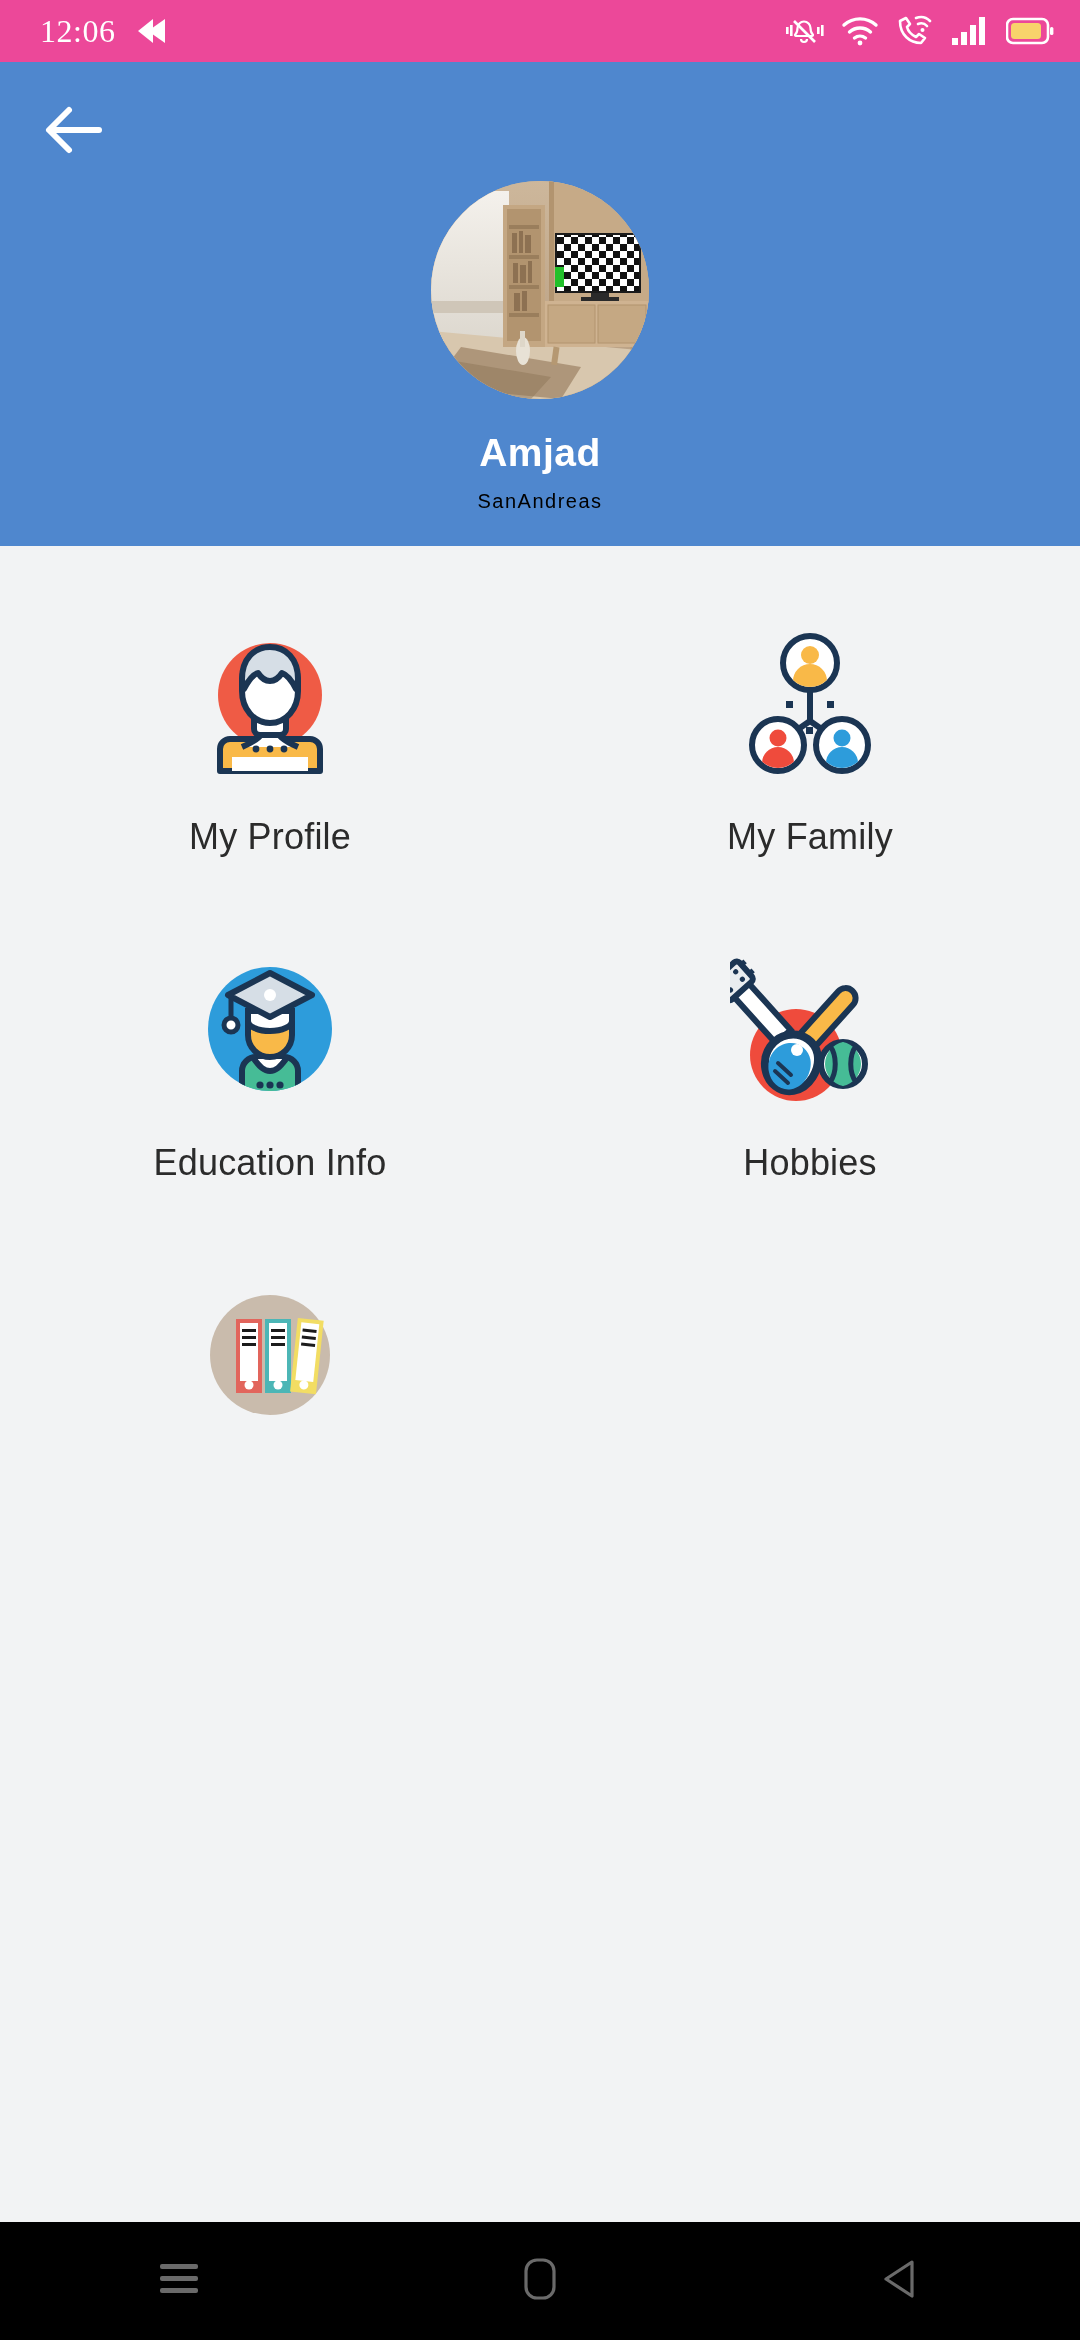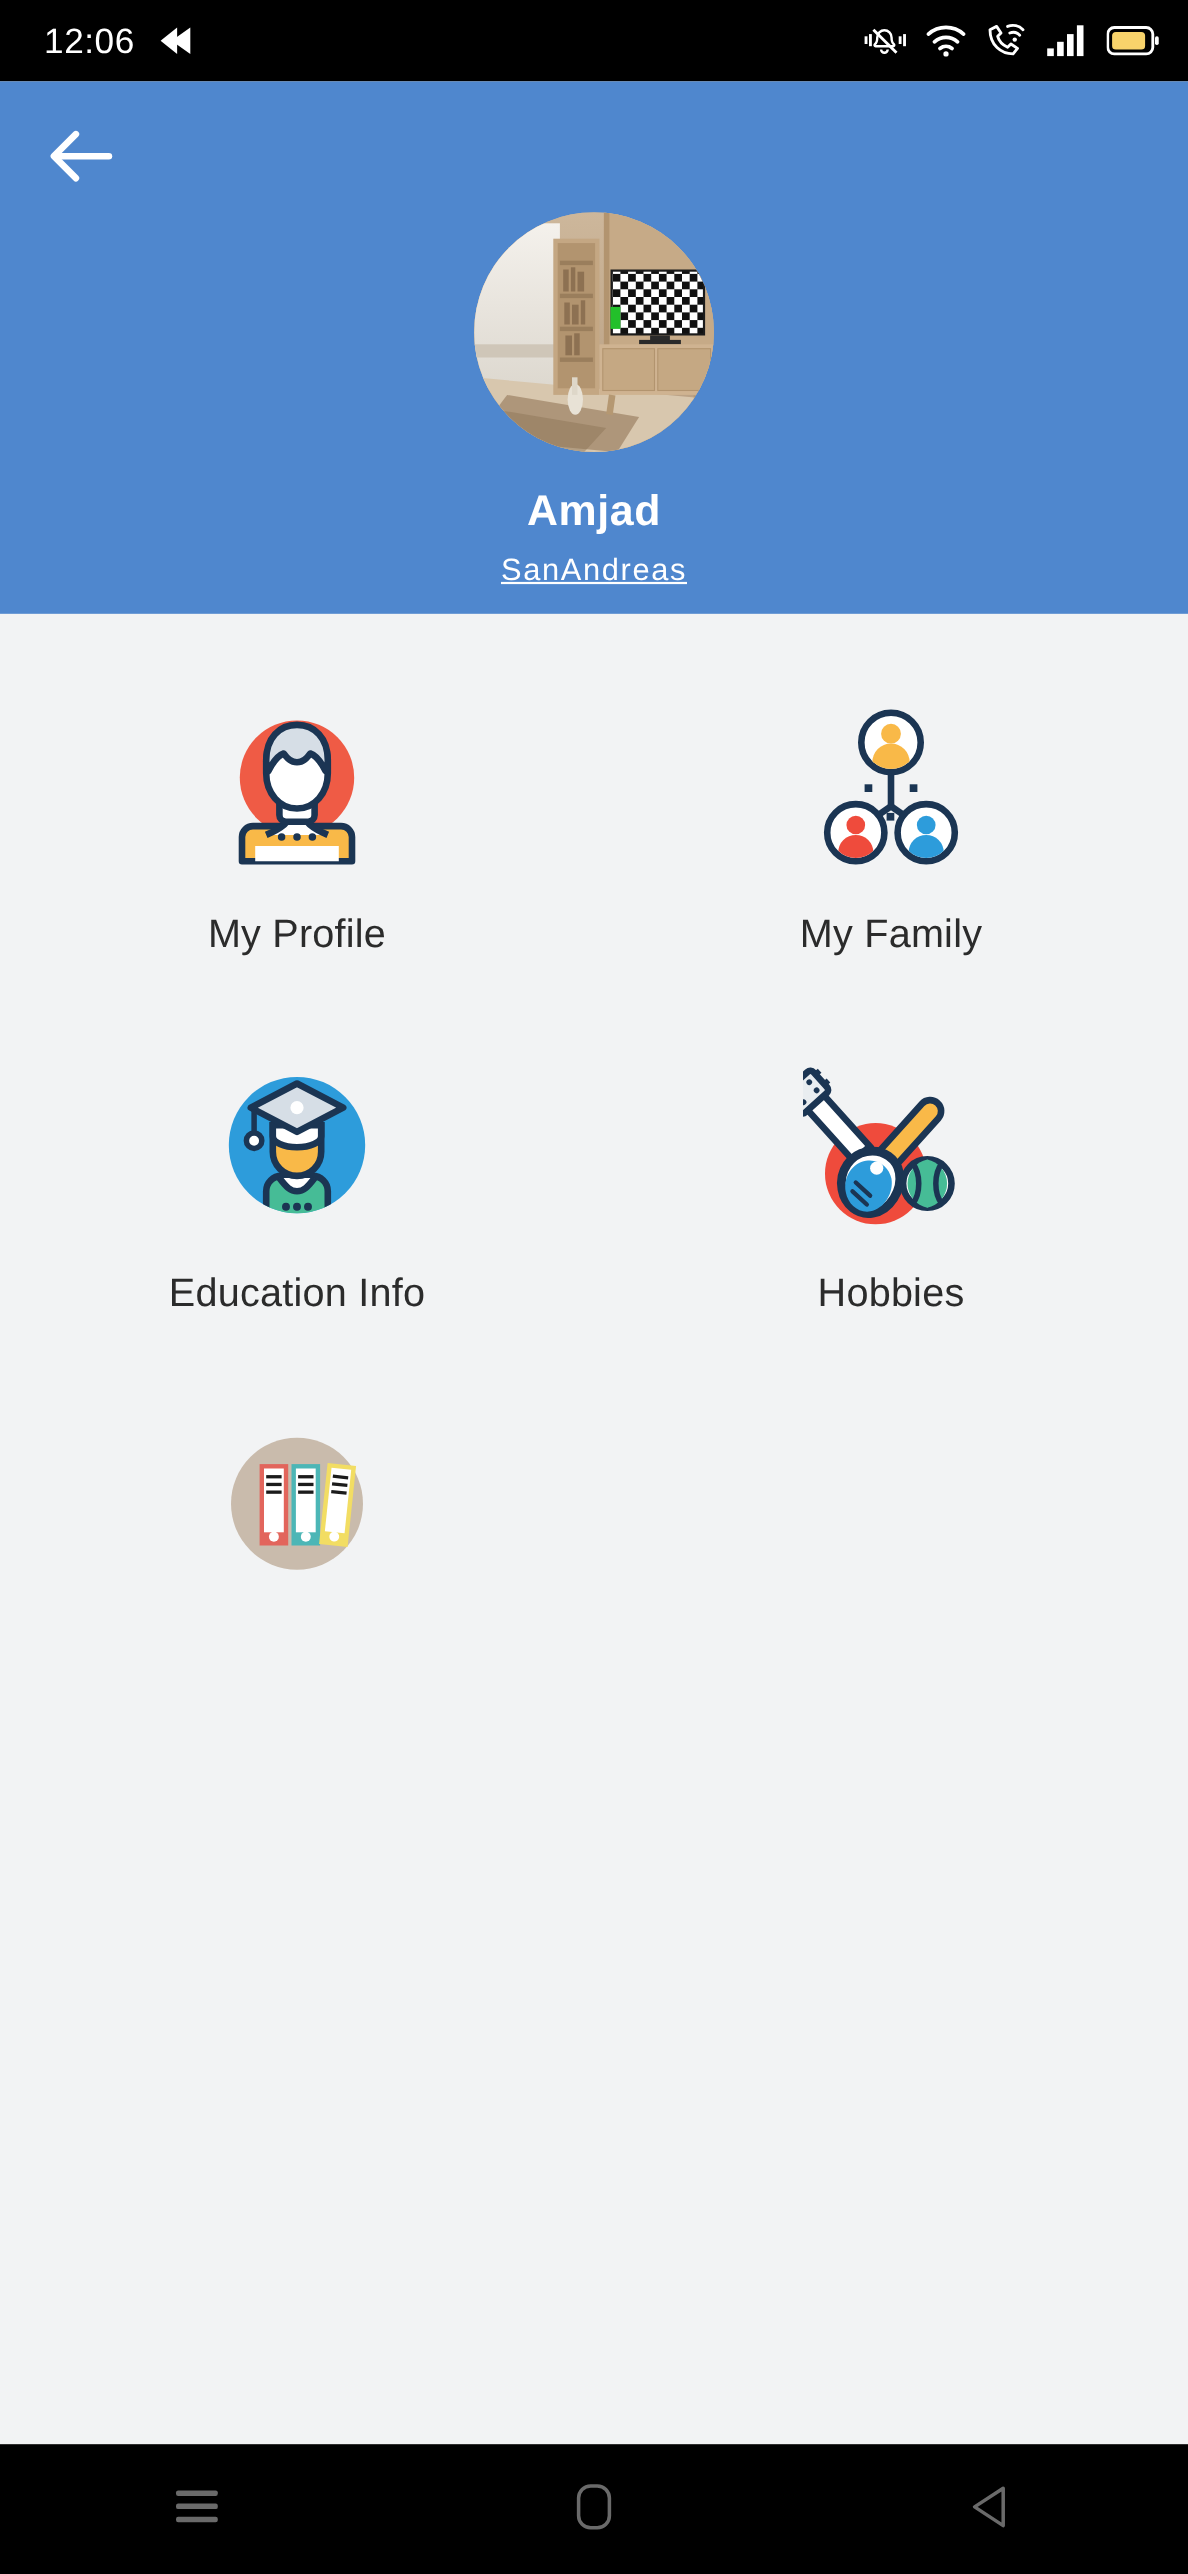--- a/index.html
+++ b/index.html
@@ -6,23 +6,24 @@
   html,body { width:1080px; height:2340px; }
   body {
     font-family:"Liberation Sans", sans-serif;
     background:#F2F3F4;
     overflow:hidden;
     position:relative;
   }
 
   
   .statusbar{
-    height:74px; width:1080px; background:#000000; color:#fff;
+    height:62px; width:1080px; background:#ec4899; color:#fff;
     display:flex; align-items:center; justify-content:space-between;
     padding:0 26px 0 40px;
+    font-family:Liberation Serif, serif;
   }
   .sb-left{ display:flex; align-items:center; gap:20px; }
   .sb-time{ font-size:32px; letter-spacing:.5px; font-weight:400; }
   .sb-right{ display:flex; align-items:center; gap:17px; }
   .sb-ico{ display:block; }
 
   
   .header{
     background:#4F87CE; width:1080px; height:484px;
     position:relative; display:flex; flex-direction:column; align-items:center;
@@ -36,21 +37,21 @@
     overflow:hidden; position:relative; background:#c9b49a;
   }
   .room{ position:absolute; inset:0; }
   .prof-name{
     margin-top:32px; font-size:39px; font-weight:bold; color:#fff; letter-spacing:.5px;
   }
   .prof-id{
     margin-top:14px; font-size:37px; font-weight:bold; color:#fff; letter-spacing:1.5px;
   }
   .prof-loc{
-    margin-top:15px; font-size:28px; color:#ffffff; letter-spacing:1.5px;text-decoration:underline;
+    margin-top:15px; font-size:20px; color:#000000; letter-spacing:1.5px;
   }
 
   
   .grid{
     width:1080px; padding:52px 0 0 0;
     display:grid; grid-template-columns:1fr 1fr; row-gap:52px;
   }
   .cell{
     display:flex; flex-direction:column; align-items:center; cursor:pointer;
     padding:14px 0;

